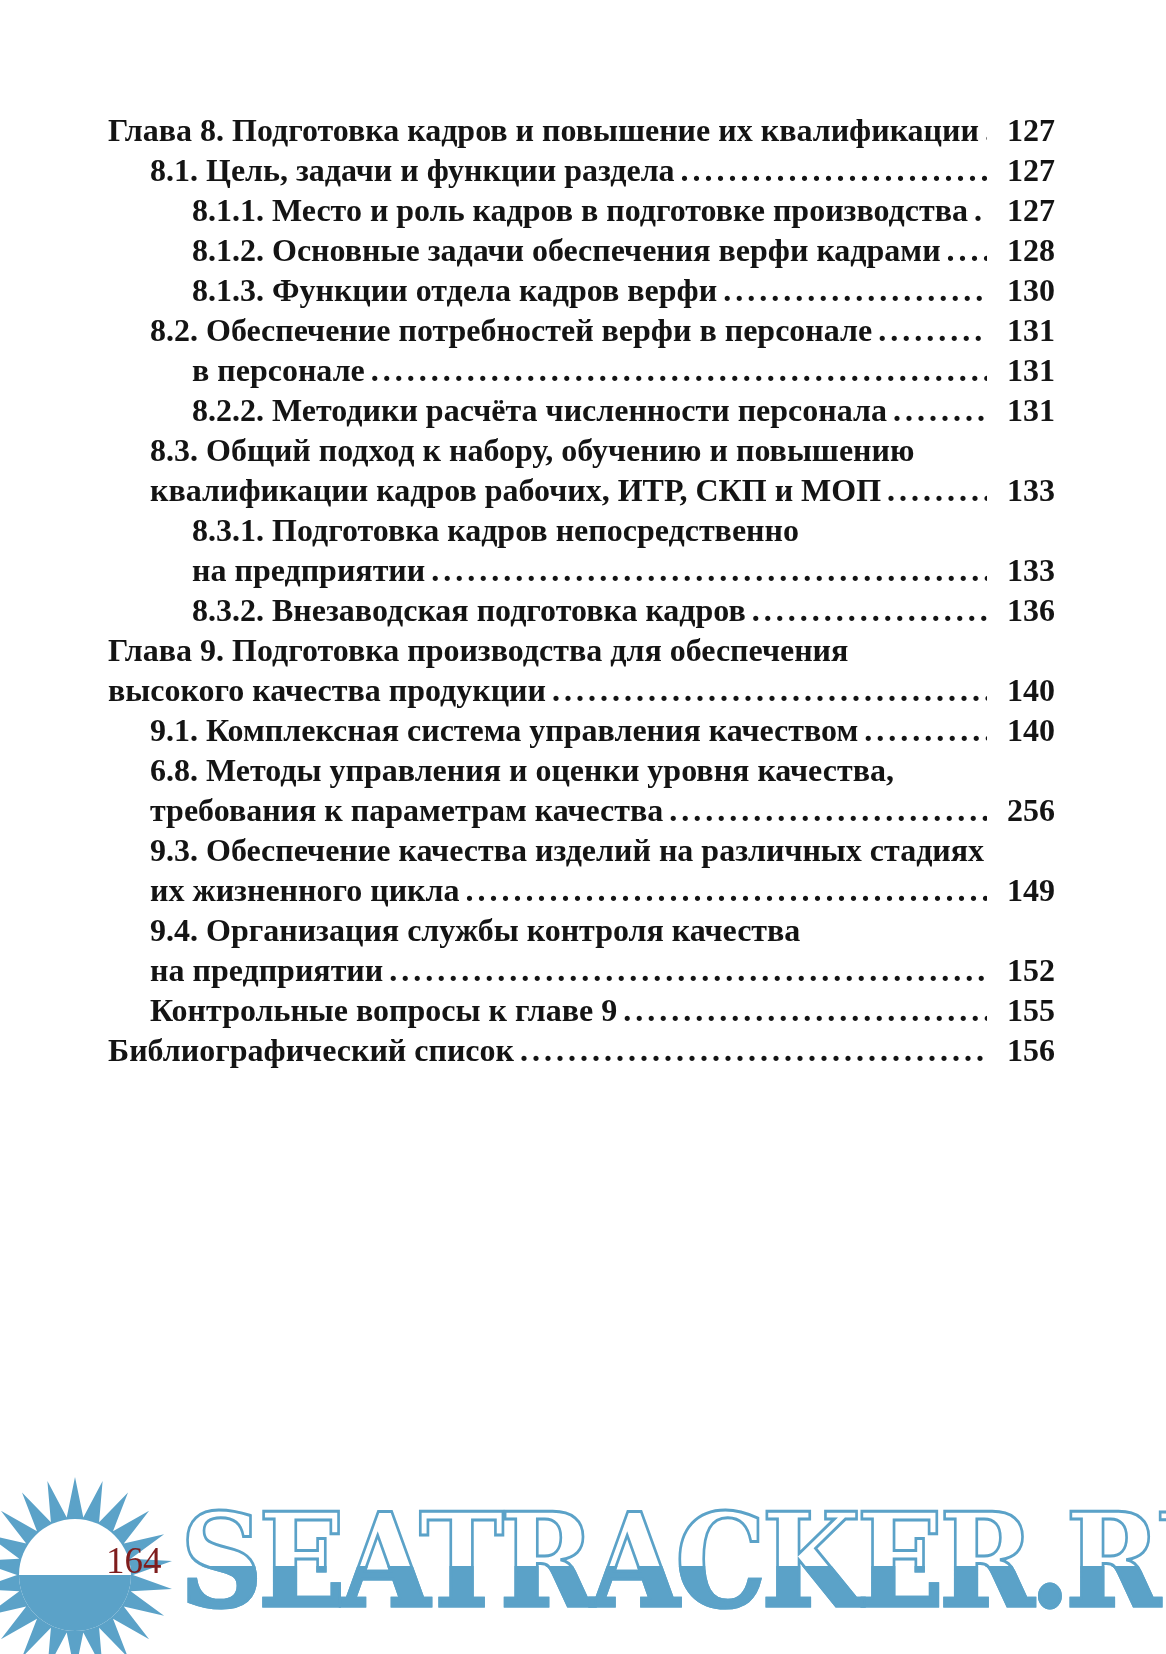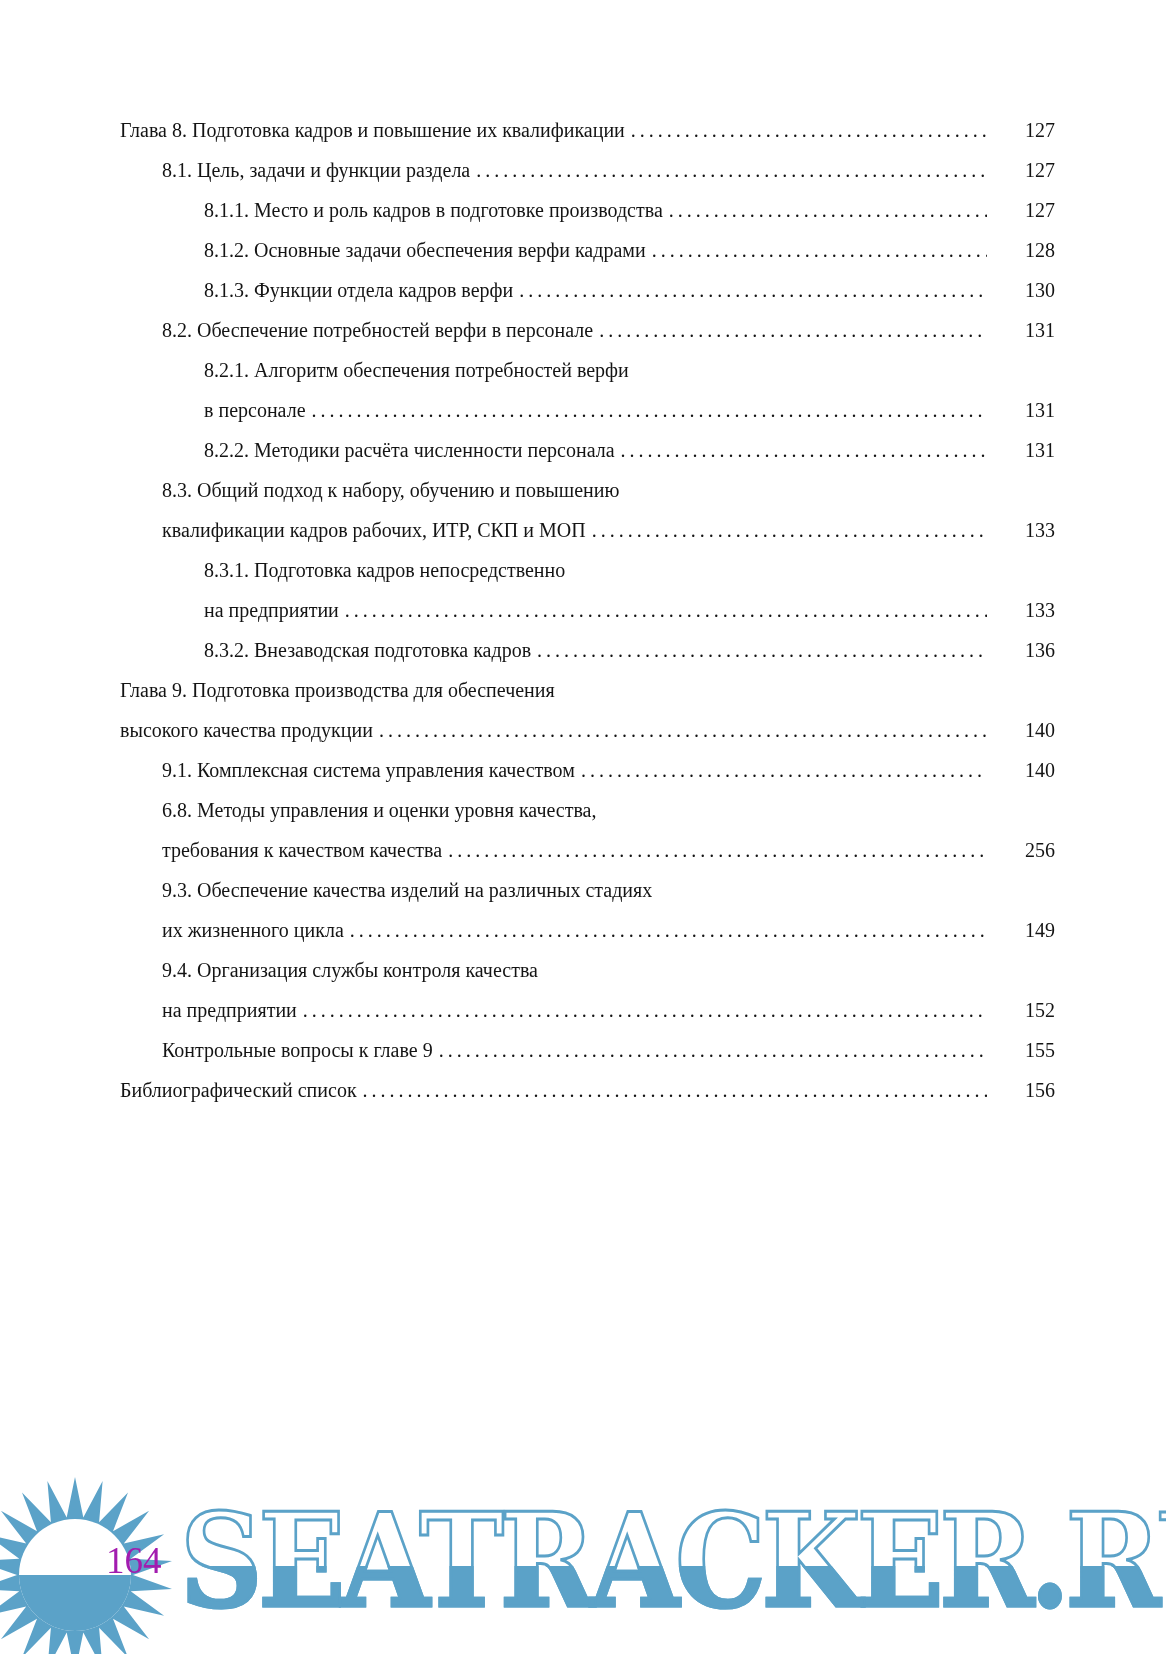--- a/index.html
+++ b/index.html
@@ -9,23 +9,24 @@
     font-family: "Liberation Serif", "DejaVu Serif", serif;
     color: #141414;
     position: relative;
     overflow: hidden;
   }
   .page { position: absolute; inset: 0; overflow: hidden; }
 
   
   .toc {
     position: absolute;
-    left: 120px; right: 111px; top: 110px;
-    font-size: 20px;
+    left: 108px; right: 111px; top: 110px;
+    font-size: 32px;
     line-height: 40px;
+    font-weight: bold;
   }
   .row { display: flex; align-items: baseline; }
   .row .t { flex: 0 0 auto; white-space: nowrap; }
   .lvl0 { padding-left: 0; }
   .lvl1 { padding-left: 42px; }
   .lvl2 { padding-left: 84px; }
   .dots {
     flex: 1 1 auto;
     overflow: hidden;
     white-space: nowrap;
@@ -47,21 +48,21 @@
     position: absolute;
     left: -25px; top: 1475px;
     width: 200px; height: 200px;
     color: var(--wm, #5ba2c8);
     z-index: 1;
   }
   .pagenum {
     position: absolute;
     left: 106px; top: 1542px;
     font-size: 37px; line-height: 1;
-    color: #a21caf;
+    color: #7f1d1d;
     z-index: 3;
   }
   .wm-text {
     position: absolute;
     left: 180px; top: 1496px;
     z-index: 2;
     font-family: "DejaVu Serif", "Liberation Serif", serif;
     font-weight: bold;
     font-size: 130px; line-height: 130px;
     letter-spacing: -5px;
@@ -108,23 +109,20 @@
         <span class="t">8.1.3. Функции отдела кадров верфи</span>
         <span class="dots"></span>
         <span class="pg">130</span>
       </div>
       <div class="row lvl1">
         <span class="t">8.2. Обеспечение потребностей верфи в персонале</span>
         <span class="dots"></span>
         <span class="pg">131</span>
       </div>
       <div class="row lvl2">
-        <span class="t">8.2.1. Алгоритм обеспечения потребностей верфи</span>
-      </div>
-      <div class="row lvl2">
         <span class="t">в персонале</span>
         <span class="dots"></span>
         <span class="pg">131</span>
       </div>
       <div class="row lvl2">
         <span class="t">8.2.2. Методики расчёта численности персонала</span>
         <span class="dots"></span>
         <span class="pg">131</span>
       </div>
       <div class="row lvl1">
@@ -158,21 +156,21 @@
       </div>
       <div class="row lvl1">
         <span class="t">9.1. Комплексная система управления качеством</span>
         <span class="dots"></span>
         <span class="pg">140</span>
       </div>
       <div class="row lvl1">
         <span class="t">6.8. Методы управления и оценки уровня качества,</span>
       </div>
       <div class="row lvl1">
-        <span class="t">требования к качеством качества</span>
+        <span class="t">требования к параметрам качества</span>
         <span class="dots"></span>
         <span class="pg">256</span>
       </div>
       <div class="row lvl1">
         <span class="t">9.3. Обеспечение качества изделий на различных стадиях</span>
       </div>
       <div class="row lvl1">
         <span class="t">их жизненного цикла</span>
         <span class="dots"></span>
         <span class="pg">149</span>

